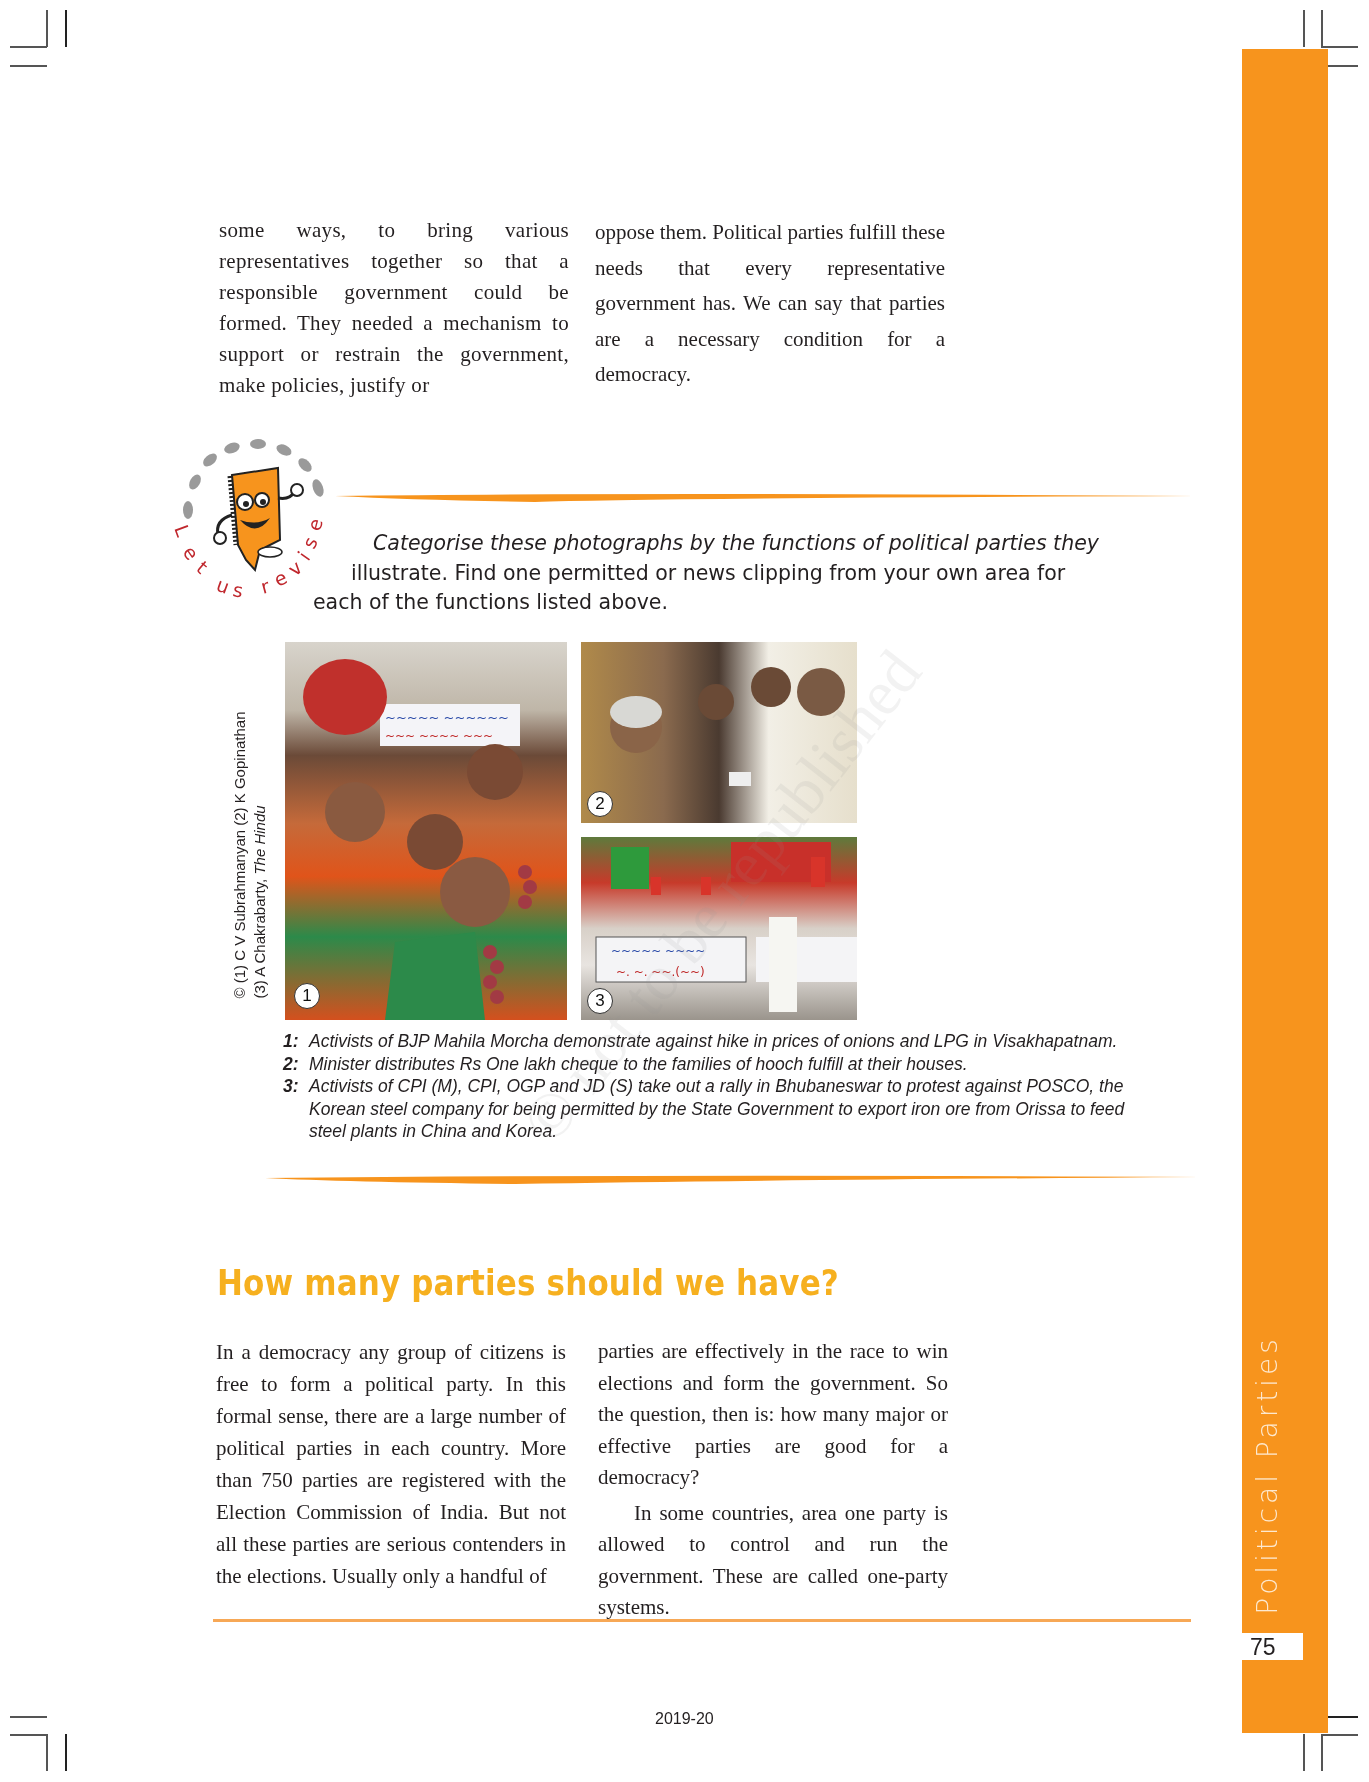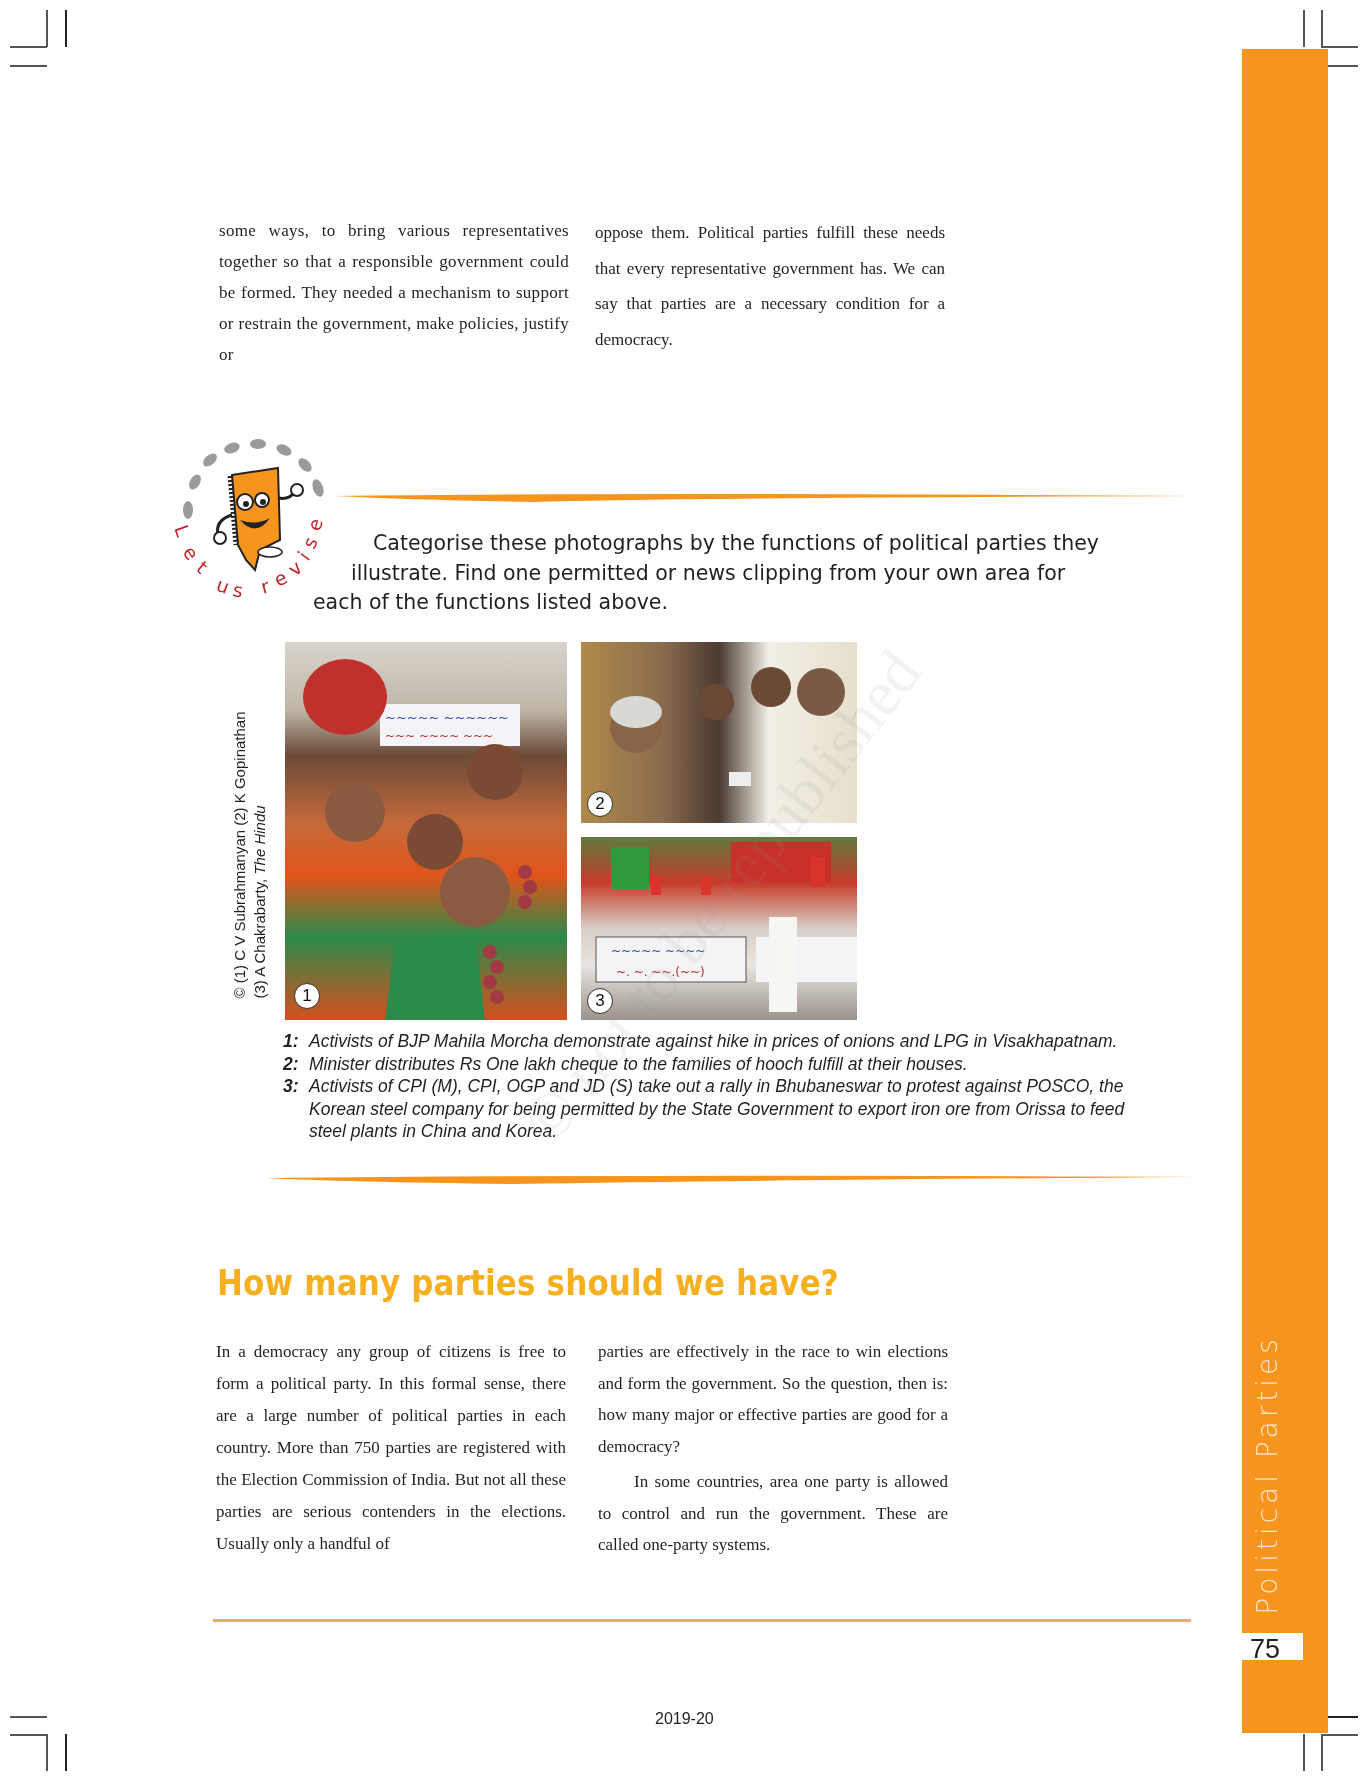--- a/index.html
+++ b/index.html
@@ -5,34 +5,34 @@
   * { box-sizing: border-box; margin: 0; padding: 0; }
   html, body { width: 1369px; height: 1782px; background: #ffffff; }
   body { position: relative; overflow: hidden; font-family: "Liberation Serif", serif; color: #231f20; }
 
   .crop { position: absolute; background: #555; }
 
   .sidebar { position: absolute; left: 1242px; top: 49px; width: 86px; height: 1684px; background: #f7941d; }
   .sidebar-title { position: absolute; left: 1242px; top: 1350px; width: 50px; height: 250px; }
   .sidebar-title span { position: absolute; left: 50%; top: 50%; transform: translate(-50%,-50%) rotate(-90deg); white-space: nowrap; color: #fde9d0; font-family: "DejaVu Sans", sans-serif; font-size: 28px; letter-spacing: 4px; font-weight: 300; }
   .page-num-box { position: absolute; left: 1242px; top: 1633px; width: 61px; height: 27px; background: #ffffff; }
-  .page-num { position: absolute; left: 1250px; top: 1634px; font-family: "Liberation Sans", sans-serif; font-size: 27px; color: #231f20; }
-
-  .col { position: absolute; font-size: 17px; line-height: 31px; text-align: justify; text-align-last: left; }
+  .page-num { position: absolute; left: 1250px; top: 1634px; font-family: "Liberation Sans", sans-serif; font-size: 23px; color: #231f20; }
+
+  .col { position: absolute; font-size: 21px; line-height: 31px; text-align: justify; text-align-last: left; }
   .col p { margin: 0; }
   .top-left { left: 219px; top: 215px; width: 350px; line-height: 31px; letter-spacing: 0.3px; }
   .top-right { left: 595px; top: 215px; width: 350px; line-height: 35.5px; }
 
   .mascot { position: absolute; left: 160px; top: 420px; width: 185px; height: 185px; }
   .divider { position: absolute; height: 10px; }
   .div-top { left: 335px; top: 492px; width: 860px; }
   .div-bot { left: 265px; top: 1174px; width: 935px; }
 
   .activity { position: absolute; left: 313px; top: 529px; width: 800px; font-family: "DejaVu Sans", sans-serif; font-size: 20.5px; line-height: 29.5px; color: #231f20; }
-  .activity .l1 { padding-left: 60px; }
+  .activity .l1 { padding-left: 60px; font-style: italic; }
   .activity .l2 { padding-left: 38px; }
 
   .credit { position: absolute; left: 230px; top: 690px; width: 40px; height: 330px; }
   .credit div { position: absolute; left: 50%; top: 50%; transform: translate(-50%,-50%) rotate(-90deg); white-space: nowrap; font-family: "Liberation Sans", sans-serif; font-size: 15px; line-height: 20px; color: #231f20; }
 
   .photo { position: absolute; overflow: hidden; }
   .p1 { left: 285px; top: 642px; width: 282px; height: 378px; background: linear-gradient(180deg, #d8d4cc 0%, #bfb6a8 18%, #6b4a38 30%, #c56a3a 48%, #e0541a 62%, #2c8a4a 78%, #d4501e 100%); }
   .p2 { left: 581px; top: 642px; width: 276px; height: 181px; background: linear-gradient(90deg, #b08a4a 0%, #8a6a4e 30%, #4a3a30 50%, #f2efe6 68%, #e6dfcc 100%); }
   .p3 { left: 581px; top: 837px; width: 276px; height: 183px; background: linear-gradient(180deg, #5e7a3c 0%, #c73a2a 25%, #d8d0c8 50%, #e8e4e0 70%, #9a948c 100%); }
   .photo-shade { position: absolute; inset: 0; }

